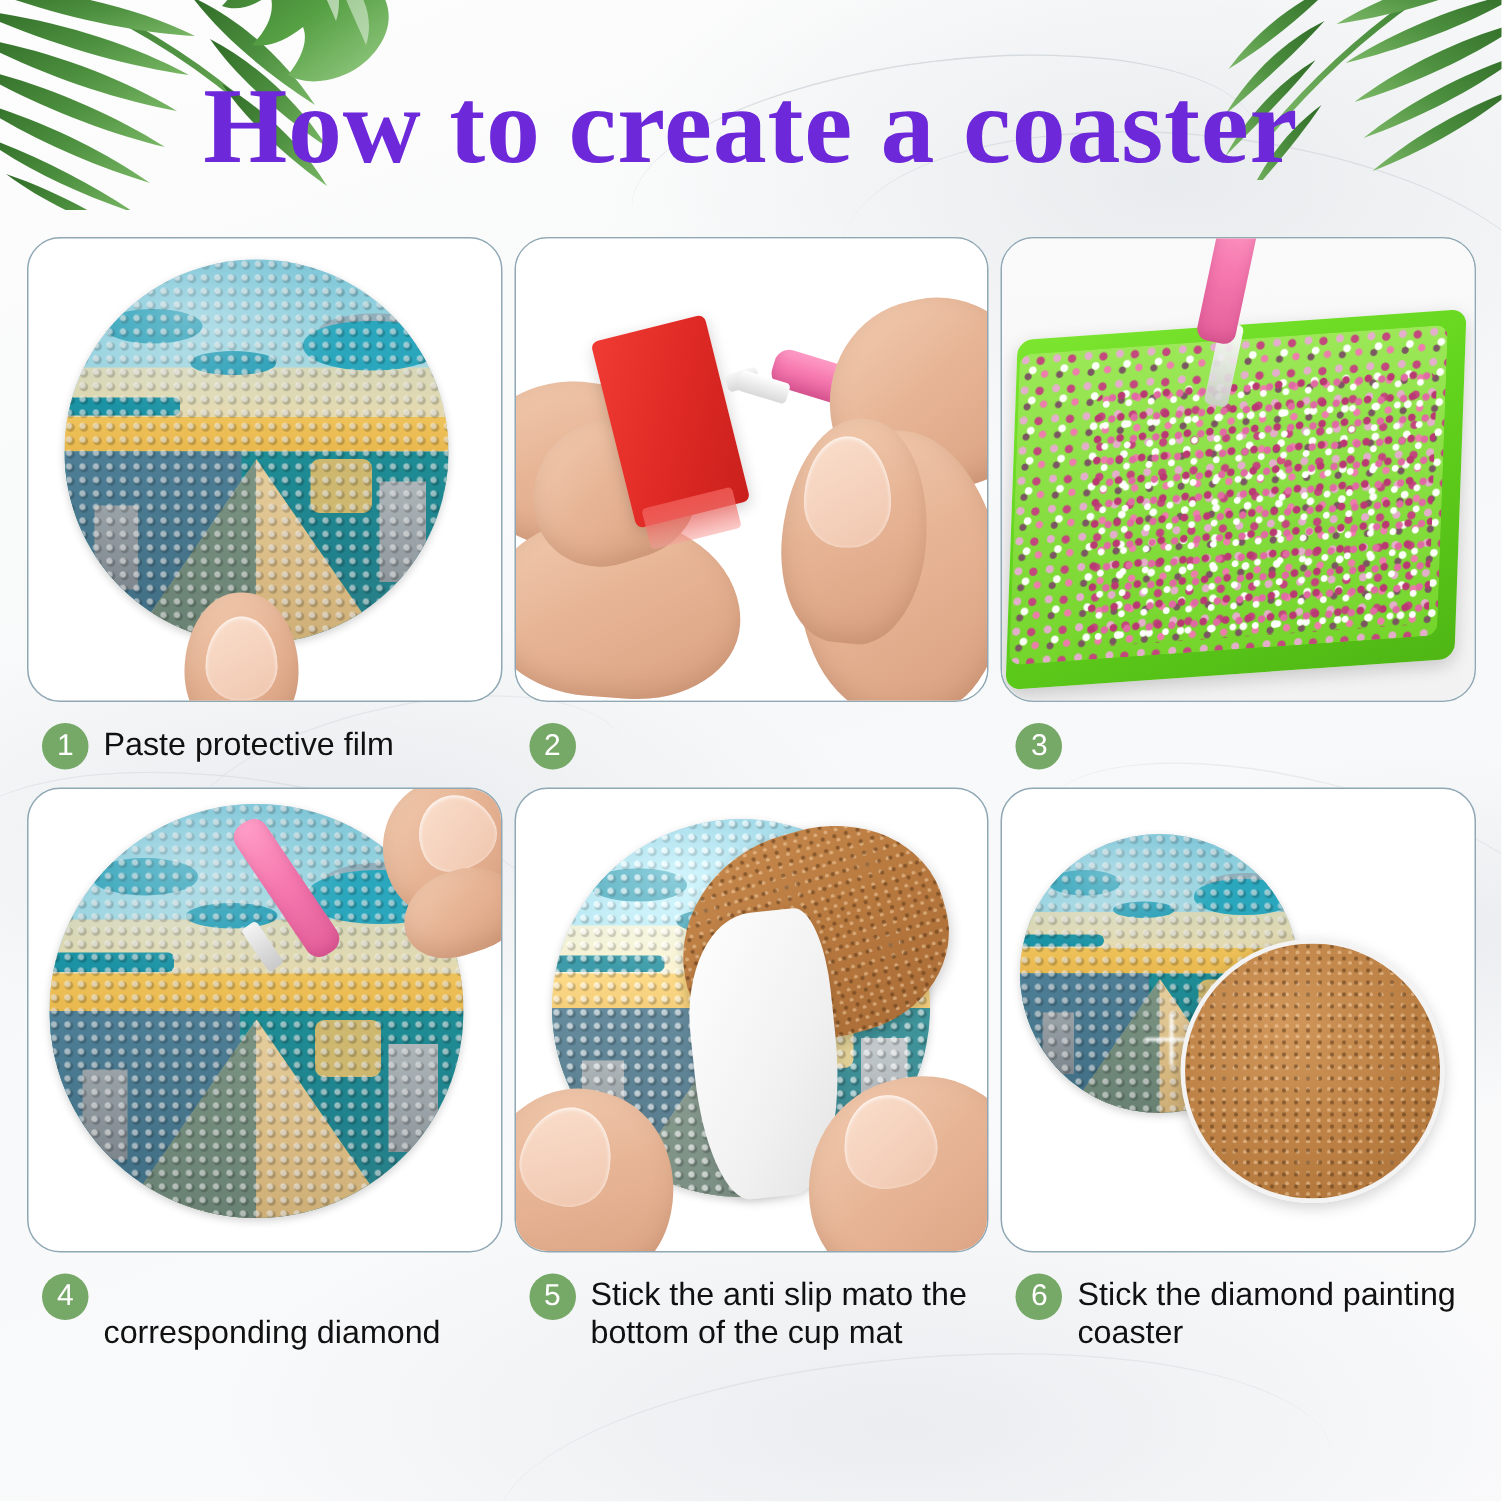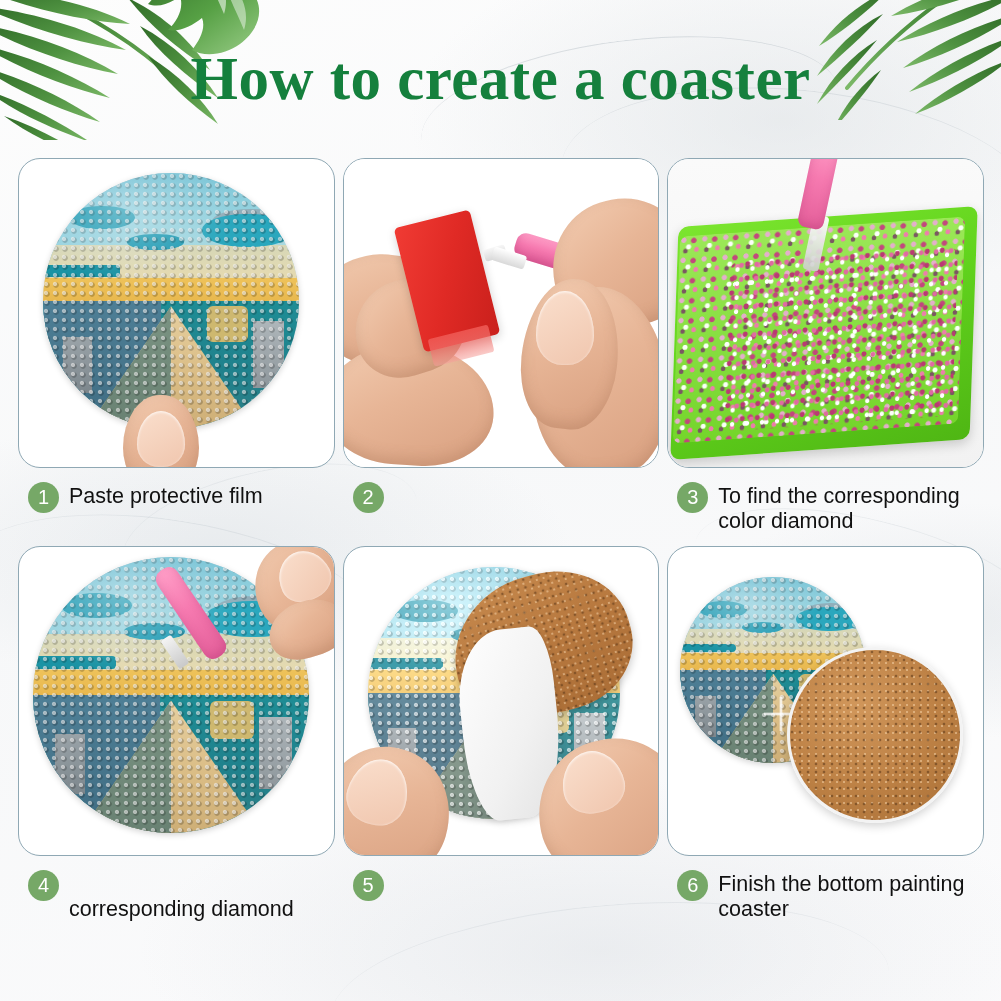--- a/index.html
+++ b/index.html
@@ -49,24 +49,24 @@
   #monstera-top-left { left: 140px; top: -34px; width: 130px; height: 120px; }
 
   
   #page-title {
     position: absolute;
     top: 48px;
     left: 0;
     width: 100%;
     text-align: center;
     font-family: "Liberation Serif", serif;
-    font-size: 61px;
+    font-size: 72px;
     line-height: 1;
     letter-spacing: 0.5px;
-    color: #15803d;
+    color: #6d28d9;
     z-index: 6;
   }
 
   
   #steps-grid {
     position: absolute;
     top: 158px;
     left: 18px;
     width: 966px;
     display: grid;
@@ -488,24 +488,20 @@
         <div id="tray-inner">
           <div id="stones"></div>
           <div id="stones-dense"></div>
         </div>
         <div id="pen-3-tip"></div>
         <div class="pen-pink" id="pen-3"></div>
       </div>
     </div>
     <div class="caption">
       <div class="badge">3</div>
-      <div class="caption-text">
-        <span>To find the corresponding</span><br>
-        <span>color diamond</span>
-      </div>
     </div>
   </div>
 
   <div class="step">
     <div class="photo-frame">
       <div class="scene" id="scene-4">
         <div class="coaster" style="left:14px; top:10px; width:276px; height:276px;">
           <div class="sky-top"></div>
             <div class="sky-haze"></div>
           <div class="cloud-a"></div>
@@ -568,20 +564,24 @@
         </div>
         <div id="peel-paper"></div>
         <div class="finger" style="left:-24px; top:200px; width:130px; height:130px; transform:rotate(16deg);"></div>
         <div class="nail" style="left:4px; top:212px; width:60px; height:66px; transform:rotate(16deg);"></div>
         <div class="finger" style="right:-30px; top:192px; width:150px; height:140px; transform:rotate(-12deg);"></div>
         <div class="nail" style="right:34px; top:204px; width:62px; height:62px; transform:rotate(-12deg);"></div>
       </div>
     </div>
     <div class="caption">
       <div class="badge">5</div>
+      <div class="caption-text">
+        <span>Stick the anti slip mato the</span><br>
+        <span>bottom of the cup mat</span>
+      </div>
     </div>
   </div>
 
   <div class="step">
     <div class="photo-frame">
       <div class="scene" id="scene-6">
         <div class="coaster" style="left:12px; top:30px; width:186px; height:186px;">
           <div class="sky-top"></div>
             <div class="sky-haze"></div>
           <div class="cloud-a"></div>
@@ -602,19 +602,19 @@
         </div>
         <div class="sparkle" style="left:96px; top:150px;"></div>
         <div id="cork-disc">
           <div class="cork-grain"></div>
         </div>
       </div>
     </div>
     <div class="caption">
       <div class="badge">6</div>
       <div class="caption-text">
-        <span>Finish the bottom painting</span><br>
+        <span>Stick the diamond painting</span><br>
         <span>coaster</span>
       </div>
     </div>
   </div>
 
 </div>
 
 </body></html>

